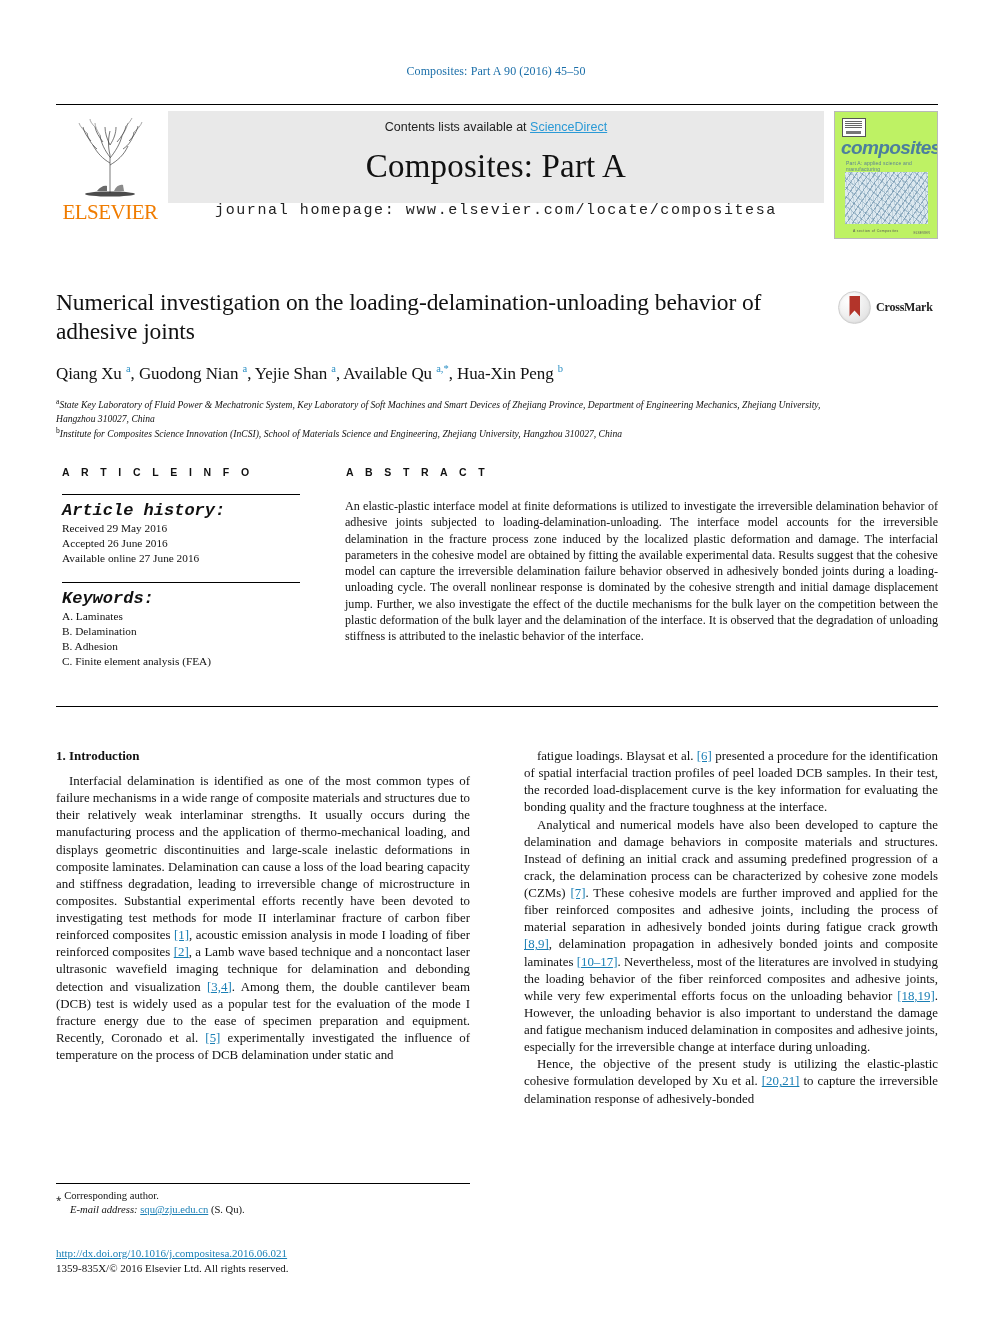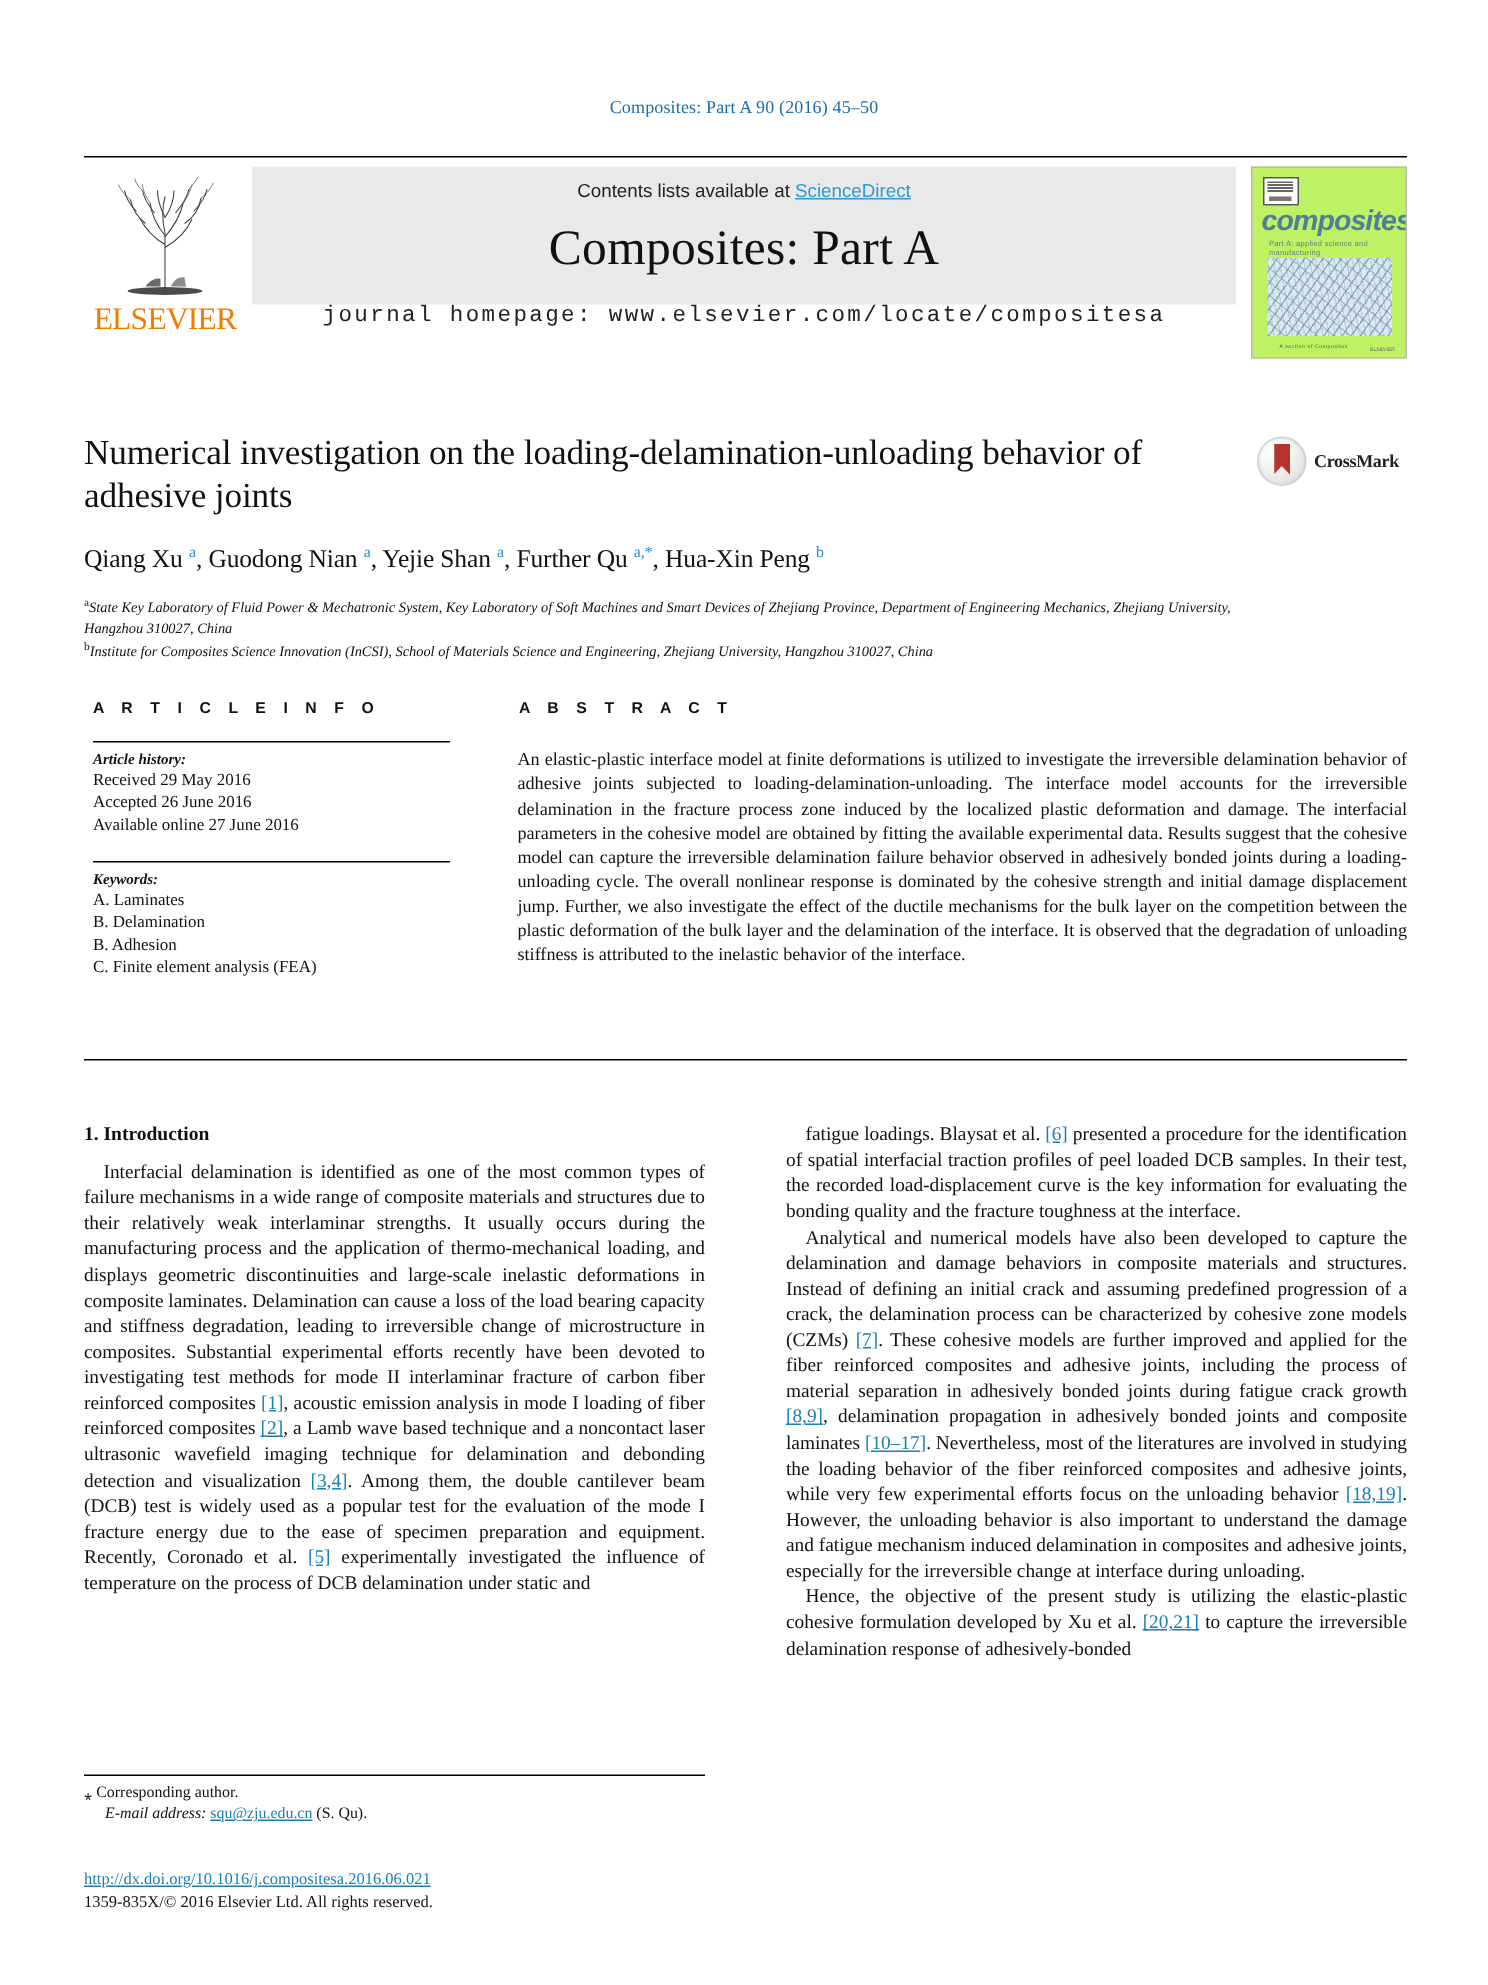--- a/index.html
+++ b/index.html
@@ -257,24 +257,24 @@
   .info-col {
     position: absolute;
     top: 494px;
     left: 62px;
     width: 238px;
   }
   .rule { border-top: 1.3px solid #000; }
   .info-group { padding-top: 6px; }
   .info-group + .info-group { margin-top: 16px; }
   .info-title {
-    font-family: Liberation Serif, serif;
+    font-family: Liberation Mono, monospace;
     font-style: italic;
     font-weight: 700;
-    font-size: 10px;
+    font-size: 17px;
     margin-bottom: 1px;
     color: #111;
   }
   .info-line {
     font-family: "Liberation Serif", serif;
     font-size: 11.3px;
     line-height: 1.33;
     color: #111;
   }
 
@@ -443,21 +443,21 @@
 
   <div class="crossmark">
     <div class="cm-circle">
       <div class="cm-ribbon"></div>
     </div>
     <div class="cm-text">CrossMark</div>
   </div>
 
   <div class="title-block">
     <h1 class="article-title">Numerical investigation on the loading-delamination-unloading behavior of adhesive joints</h1>
-    <div class="authors"><span>Qiang Xu </span><span class="aff-mark">a</span><span>, </span><span>Guodong Nian </span><span class="aff-mark">a</span><span>, </span><span>Yejie Shan </span><span class="aff-mark">a</span><span>, </span><span>Further Qu </span><span class="aff-mark">a,*</span><span>, </span><span>Hua-Xin Peng </span><span class="aff-mark">b</span></div>
+    <div class="authors"><span>Qiang Xu </span><span class="aff-mark">a</span><span>, </span><span>Guodong Nian </span><span class="aff-mark">a</span><span>, </span><span>Yejie Shan </span><span class="aff-mark">a</span><span>, </span><span>Available Qu </span><span class="aff-mark">a,*</span><span>, </span><span>Hua-Xin Peng </span><span class="aff-mark">b</span></div>
     <div class="affiliations">
         <div><sup>a</sup><span>State Key Laboratory of Fluid Power &amp; Mechatronic System, Key Laboratory of Soft Machines and Smart Devices of Zhejiang Province, Department of Engineering Mechanics, Zhejiang University, Hangzhou 310027, China</span></div>
         <div><sup>b</sup><span>Institute for Composites Science Innovation (InCSI), School of Materials Science and Engineering, Zhejiang University, Hangzhou 310027, China</span></div>
       </div>
   </div>
 
   <div class="section-heads">
     <div class="head-label head-info">A R T I C L E   I N F O</div>
     <div class="head-label head-abs">A B S T R A C T</div>
   </div>

